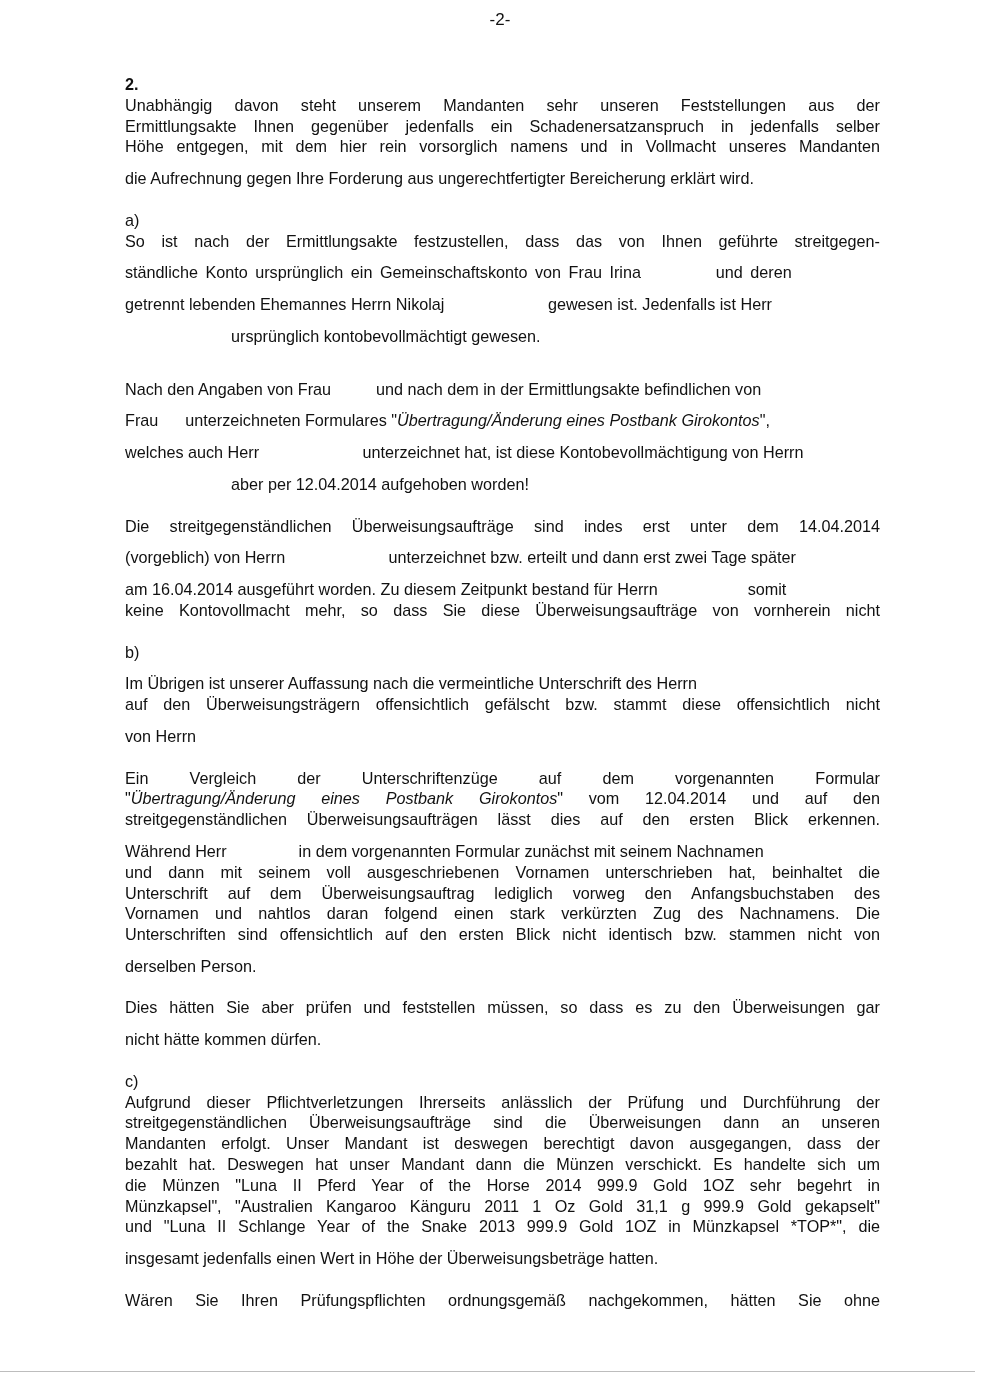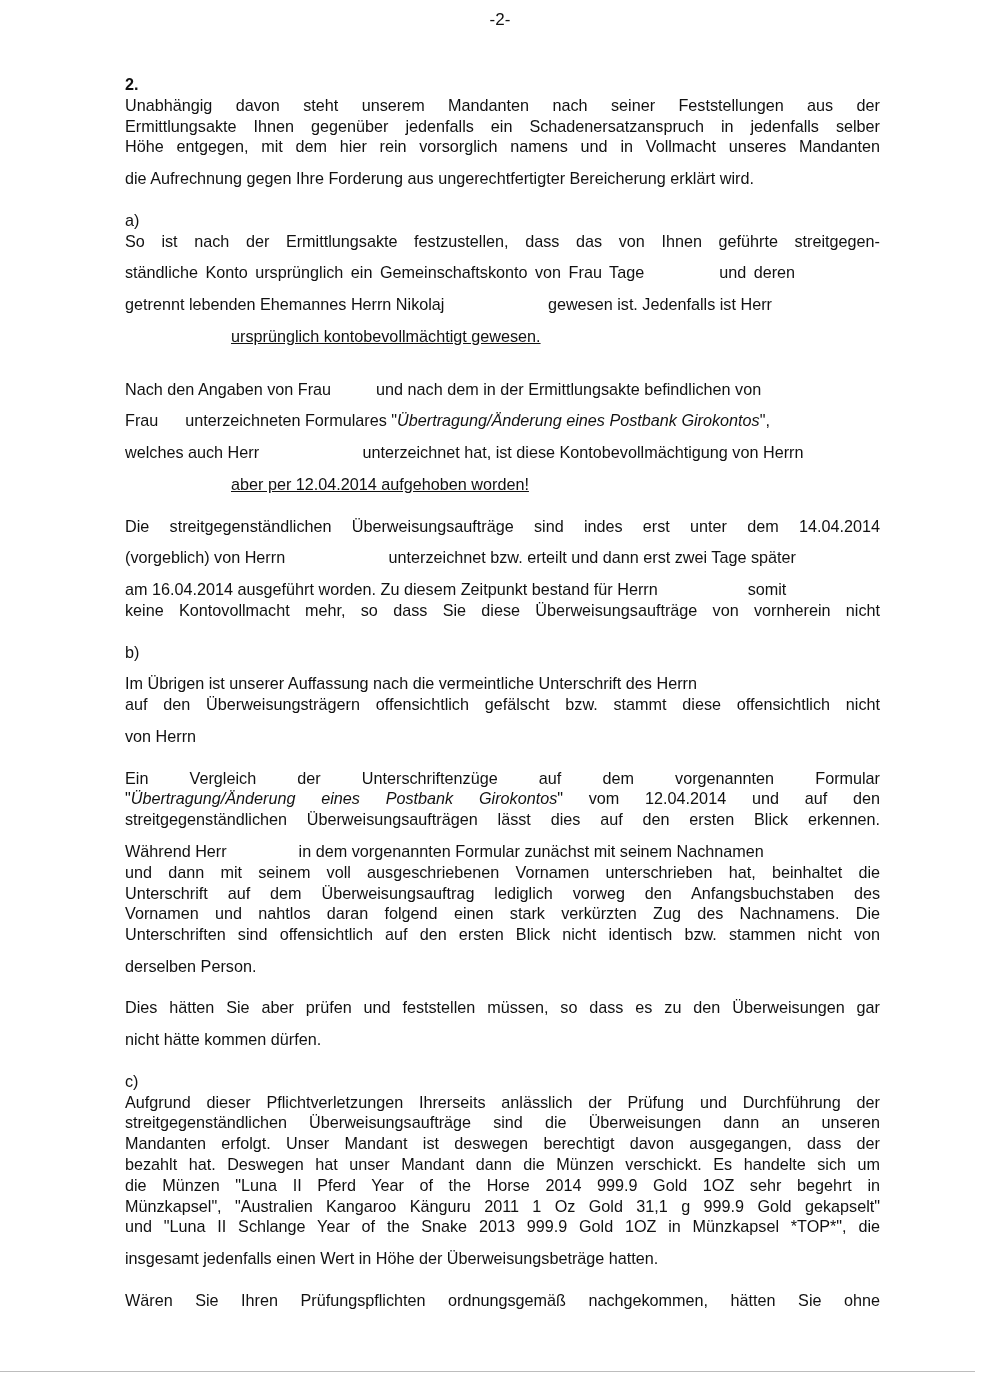--- a/index.html
+++ b/index.html
@@ -8,43 +8,43 @@
   .page-num { position: absolute; top: 10px; left: 0; width: 1000px; text-align: center;
               font-size: 17px; }
   .content { position: absolute; left: 125px; top: 74px; width: 755px; font-size: 16.2px;
              line-height: 20.8px; }
   .heading { font-weight: bold; margin: 0; }
   .label { margin: 0; }
   p { margin: 0; text-align: justify; }
   .gap { height: 20.8px; }
   .l { display: block; white-space: pre; margin-top: 11px; }
   .j { display: block; text-align: justify; text-align-last: justify; }
-  .indent { padding-left: 106px; text-decoration: underline; }
+  .indent { padding-left: 106px; }
   em { font-style: italic; }
   .bottom-line { position: absolute; left: 0; top: 1371px; width: 975px; height: 1px; background: #bdbdbd; }
 </style>
 </head>
 <body>
 
 <div class="page-num">-2-</div>
 
 <div class="content">
   <div class="heading">2.</div>
   <p>
-    <span class="j">Unabhängig davon steht unserem Mandanten nach seiner Feststellungen aus der</span>
+    <span class="j">Unabhängig davon steht unserem Mandanten sehr unseren Feststellungen aus der</span>
     <span class="j">Ermittlungsakte Ihnen gegenüber jedenfalls ein Schadenersatzanspruch in jedenfalls selber</span>
     <span class="j">Höhe entgegen, mit dem hier rein vorsorglich namens und in Vollmacht unseres Mandanten</span>
     <span class="l">die Aufrechnung gegen Ihre Forderung aus ungerechtfertigter Bereicherung erklärt wird.</span>
   </p>
   <div class="gap"></div>
 
   <div class="label">a)</div>
   <p>
     <span class="j">So ist nach der Ermittlungsakte festzustellen, dass das von Ihnen geführte streitgegen-</span>
-    <span class="l" style="word-spacing:3px">ständliche Konto ursprünglich ein Gemeinschaftskonto von Frau Tage          und deren</span>
+    <span class="l" style="word-spacing:3px">ständliche Konto ursprünglich ein Gemeinschaftskonto von Frau Irina          und deren</span>
     <span class="l">getrennt lebenden Ehemannes Herrn Nikolaj                       gewesen ist. Jedenfalls ist Herr</span>
     <span class="l indent">ursprünglich kontobevollmächtigt gewesen.</span>
   </p>
   <div class="gap"></div>
 
   <p>
     <span class="l">Nach den Angaben von Frau          und nach dem in der Ermittlungsakte befindlichen von</span>
     <span class="l"><span>Frau      unterzeichneten Formulares "</span><em>Übertragung/Änderung eines Postbank Girokontos</em><span>",</span></span>
     <span class="l">welches auch Herr                       unterzeichnet hat, ist diese Kontobevollmächtigung von Herrn</span>
     <span class="l indent">aber per 12.04.2014 aufgehoben worden!</span>

